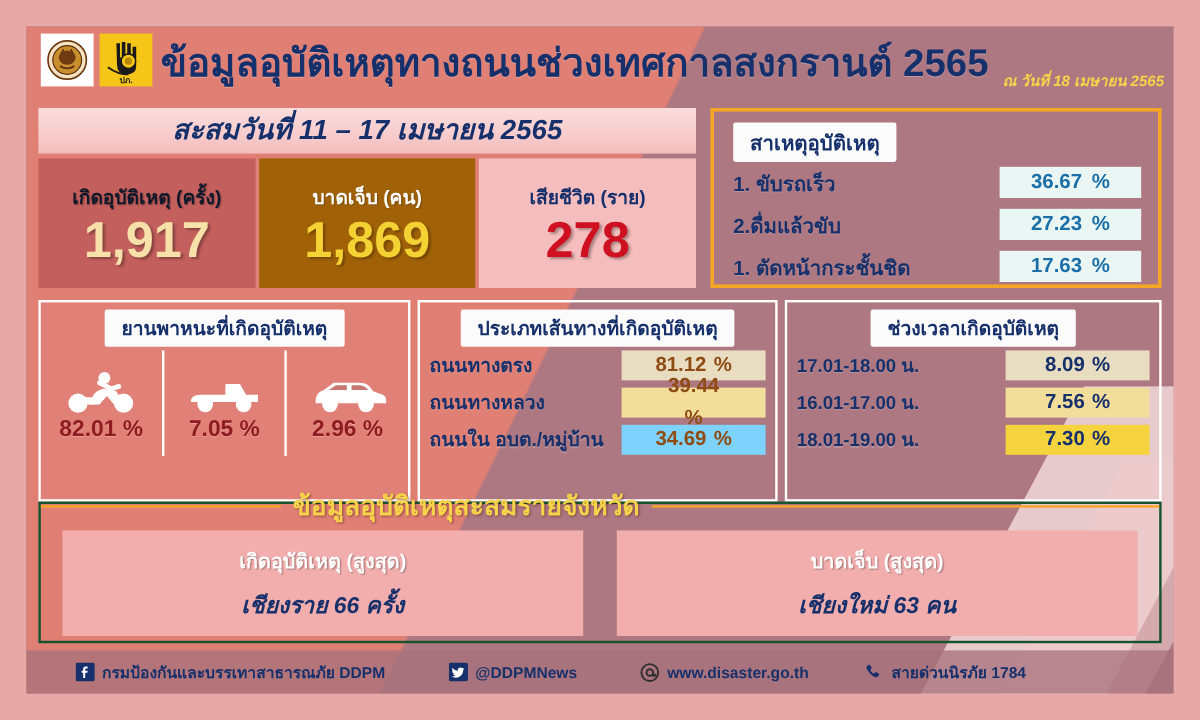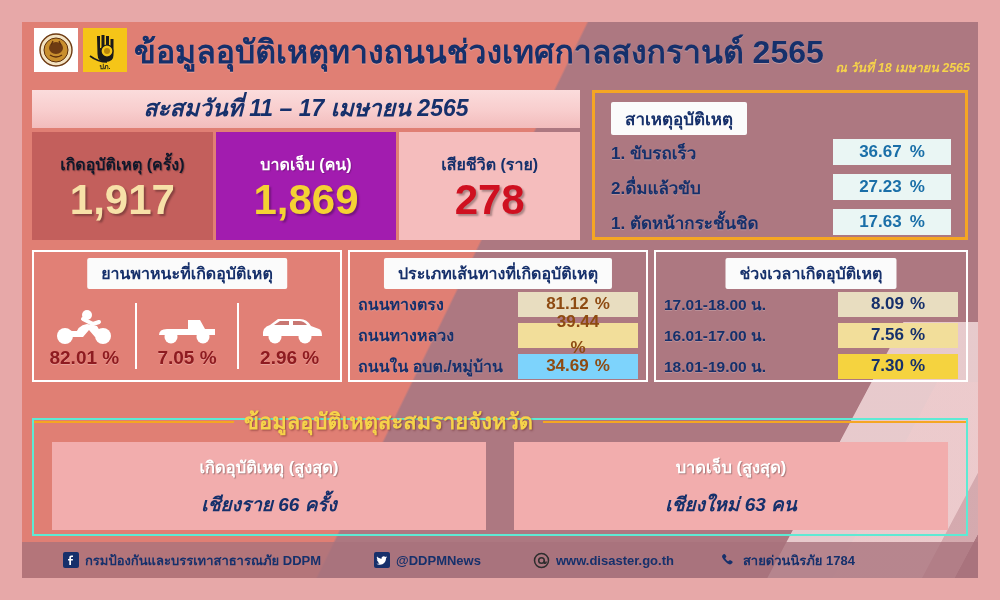--- a/index.html
+++ b/index.html
@@ -63,21 +63,21 @@
   }
   .date-banner span{
     font-size:23px;font-weight:bold;font-style:italic;color:#16306b;
     white-space:nowrap;
   }
 
   
   .stats{position:absolute;left:10px;top:110px;width:548px;height:108px;display:flex;gap:3px;}
   .stat{flex:1;display:flex;flex-direction:column;align-items:center;justify-content:center;}
   .stat.s0{background:#c35f5c;}
-  .stat.s1{background:#a21caf;}
+  .stat.s1{background:#a16207;}
   .stat.s2{background:#f5bdbd;}
   .stat .lbl{font-size:16px;font-weight:bold;white-space:nowrap;margin-bottom:2px;}
   .stat.s0 .lbl{color:#0f172a;text-shadow:1px 1px 1px rgba(0,0,0,.25);}
   .stat.s1 .lbl{color:#ffffff;text-shadow:1px 1px 1px rgba(0,0,0,.22);}
   .stat.s2 .lbl{color:#16306b;}
   .stat .val{font-size:42px;font-weight:bold;line-height:1;white-space:nowrap;}
   .stat.s0 .val{color:#f7e1a8;text-shadow:2px 2px 2px rgba(0,0,0,.3);}
   .stat.s1 .val{color:#f4d233;text-shadow:2px 2px 2px rgba(0,0,0,.28);}
   .stat.s2 .val{color:#cf1020;text-shadow:2px 2px 2px rgba(0,0,0,.3);}
 
@@ -98,50 +98,50 @@
     flex:1;font-size:17px;font-weight:bold;color:#16306b;white-space:nowrap;
     text-shadow:0 1px 0 rgba(255,255,255,.2);
   }
   .cause-val{
     width:118px;height:26px;background:#eaf6f4;color:#1a6fa8;
     font-size:17px;font-weight:bold;display:flex;align-items:center;
     justify-content:center;gap:8px;
   }
 
   
-  .mid{position:absolute;left:10px;top:228px;width:936px;height:132px;display:flex;gap:6px;}
+  .mid{position:absolute;left:10px;top:228px;width:936px;height:168px;display:flex;gap:6px;}
   .mpanel{border:2px solid #ffffff;box-sizing:border-box;position:relative;}
   .mpanel .panel-title{position:absolute;left:50%;transform:translateX(-50%);top:6px;font-size:16px;}
   .p-vehicles{width:310px;background:rgba(226,130,124,.25);}
   .p-roads{width:300px;}
   .p-times{width:314px;}
 
   
-  .veh-cells{position:absolute;left:0;top:40px;width:100%;height:88px;display:flex;align-items:center;}
+  .veh-cells{position:absolute;left:0;top:40px;width:100%;height:88px;display:flex;}
   .veh-cell{flex:1;display:flex;flex-direction:column;align-items:center;justify-content:center;}
   .veh-cell + .veh-cell{border-left:2px solid #ffffff;}
   .veh-icon{height:42px;display:flex;align-items:flex-end;justify-content:center;}
   .veh-pct{font-size:19px;font-weight:bold;color:#8e1b20;margin-top:2px;white-space:nowrap;text-shadow:0 1px 0 rgba(255,255,255,.25);}
 
   
   .rows{position:absolute;left:8px;right:8px;top:38px;}
   .row{display:flex;align-items:center;height:28px;margin-bottom:3px;}
   .row .nm{flex:1;font-size:16px;font-weight:bold;color:#16306b;white-space:nowrap;text-shadow:0 1px 0 rgba(255,255,255,.18);}
   .row .vl{
     width:120px;height:25px;display:flex;align-items:center;justify-content:center;gap:6px;
     font-size:17px;font-weight:bold;white-space:nowrap;
   }
   .p-roads .vl{color:#8e4b12;}
   .p-times .vl{color:#16306b;}
   .p-times .row .nm{font-size:15.5px;}
 
   
   .prov{
     position:absolute;left:10px;top:396px;width:936px;height:118px;
-    border:2px solid #5eead4;box-sizing:border-box;
+    border:2px solid #14532d;box-sizing:border-box;
   }
   .prov-heading{
     position:absolute;left:0;top:-16px;width:100%;
     display:flex;align-items:center;gap:10px;pointer-events:none;
   }
   .prov-heading .line{flex:1;height:2px;background:#f5a623;}
   .prov-heading .ptxt{
     font-size:22px;font-weight:bold;color:#f6d34a;white-space:nowrap;
     text-shadow:1px 1px 2px rgba(90,25,25,.55);
   }

